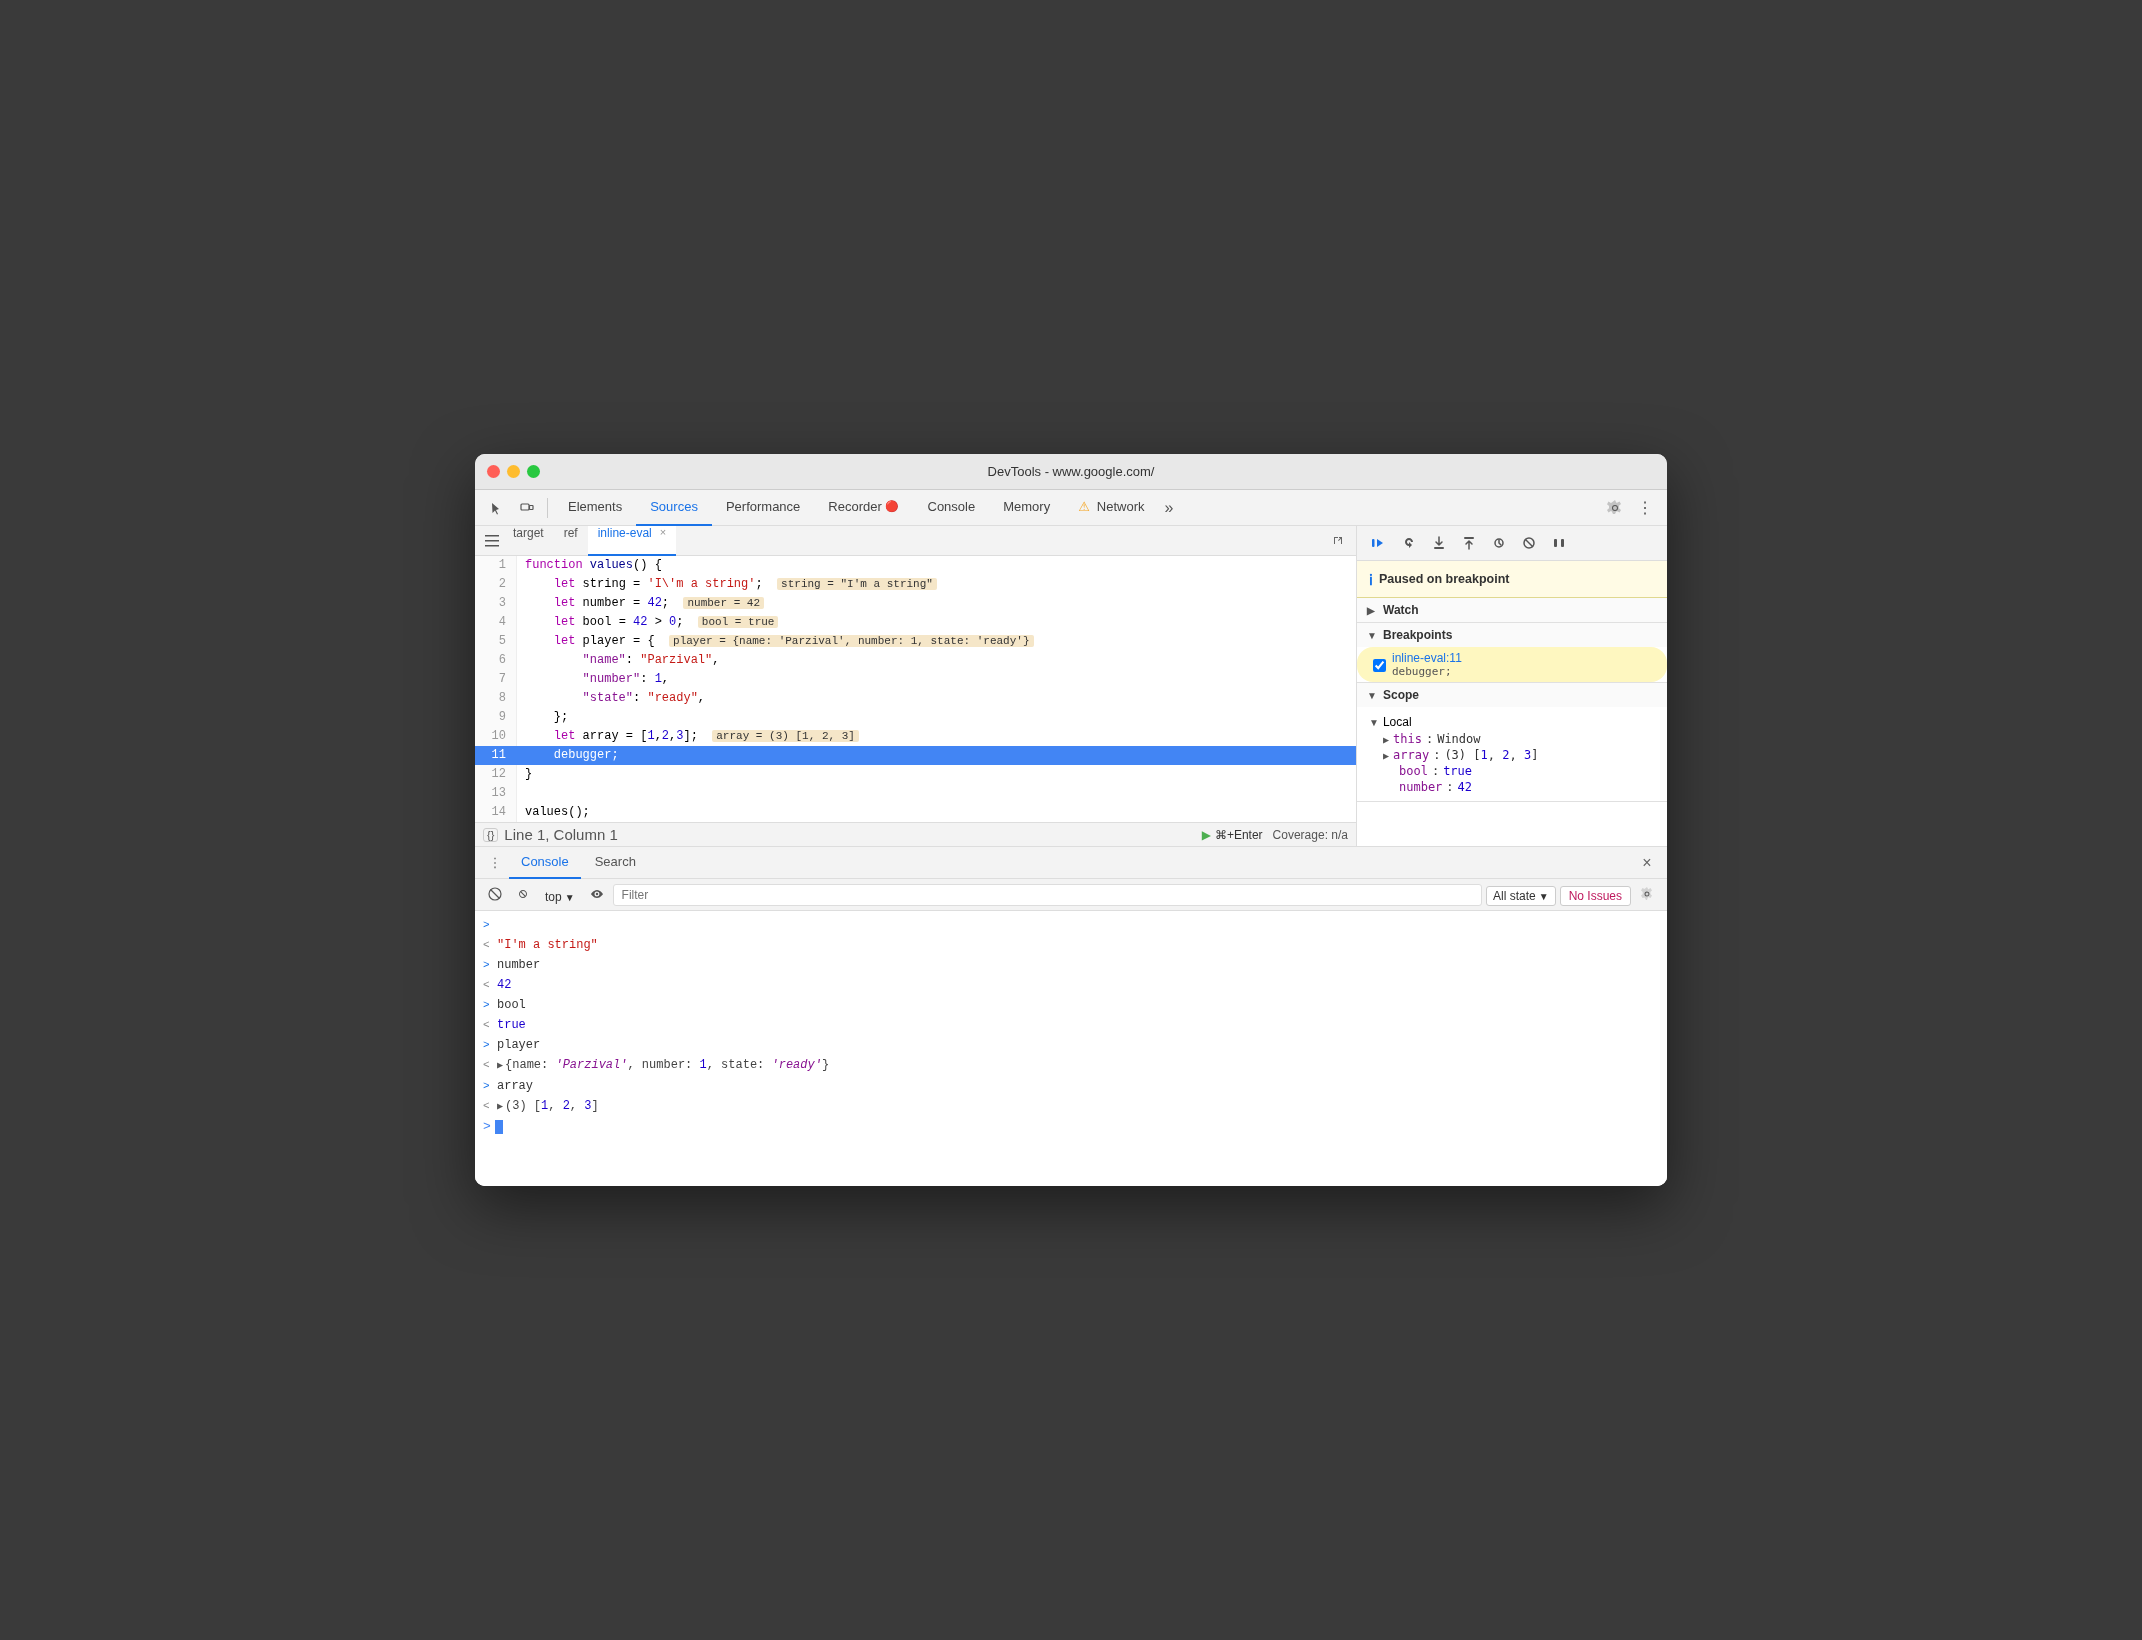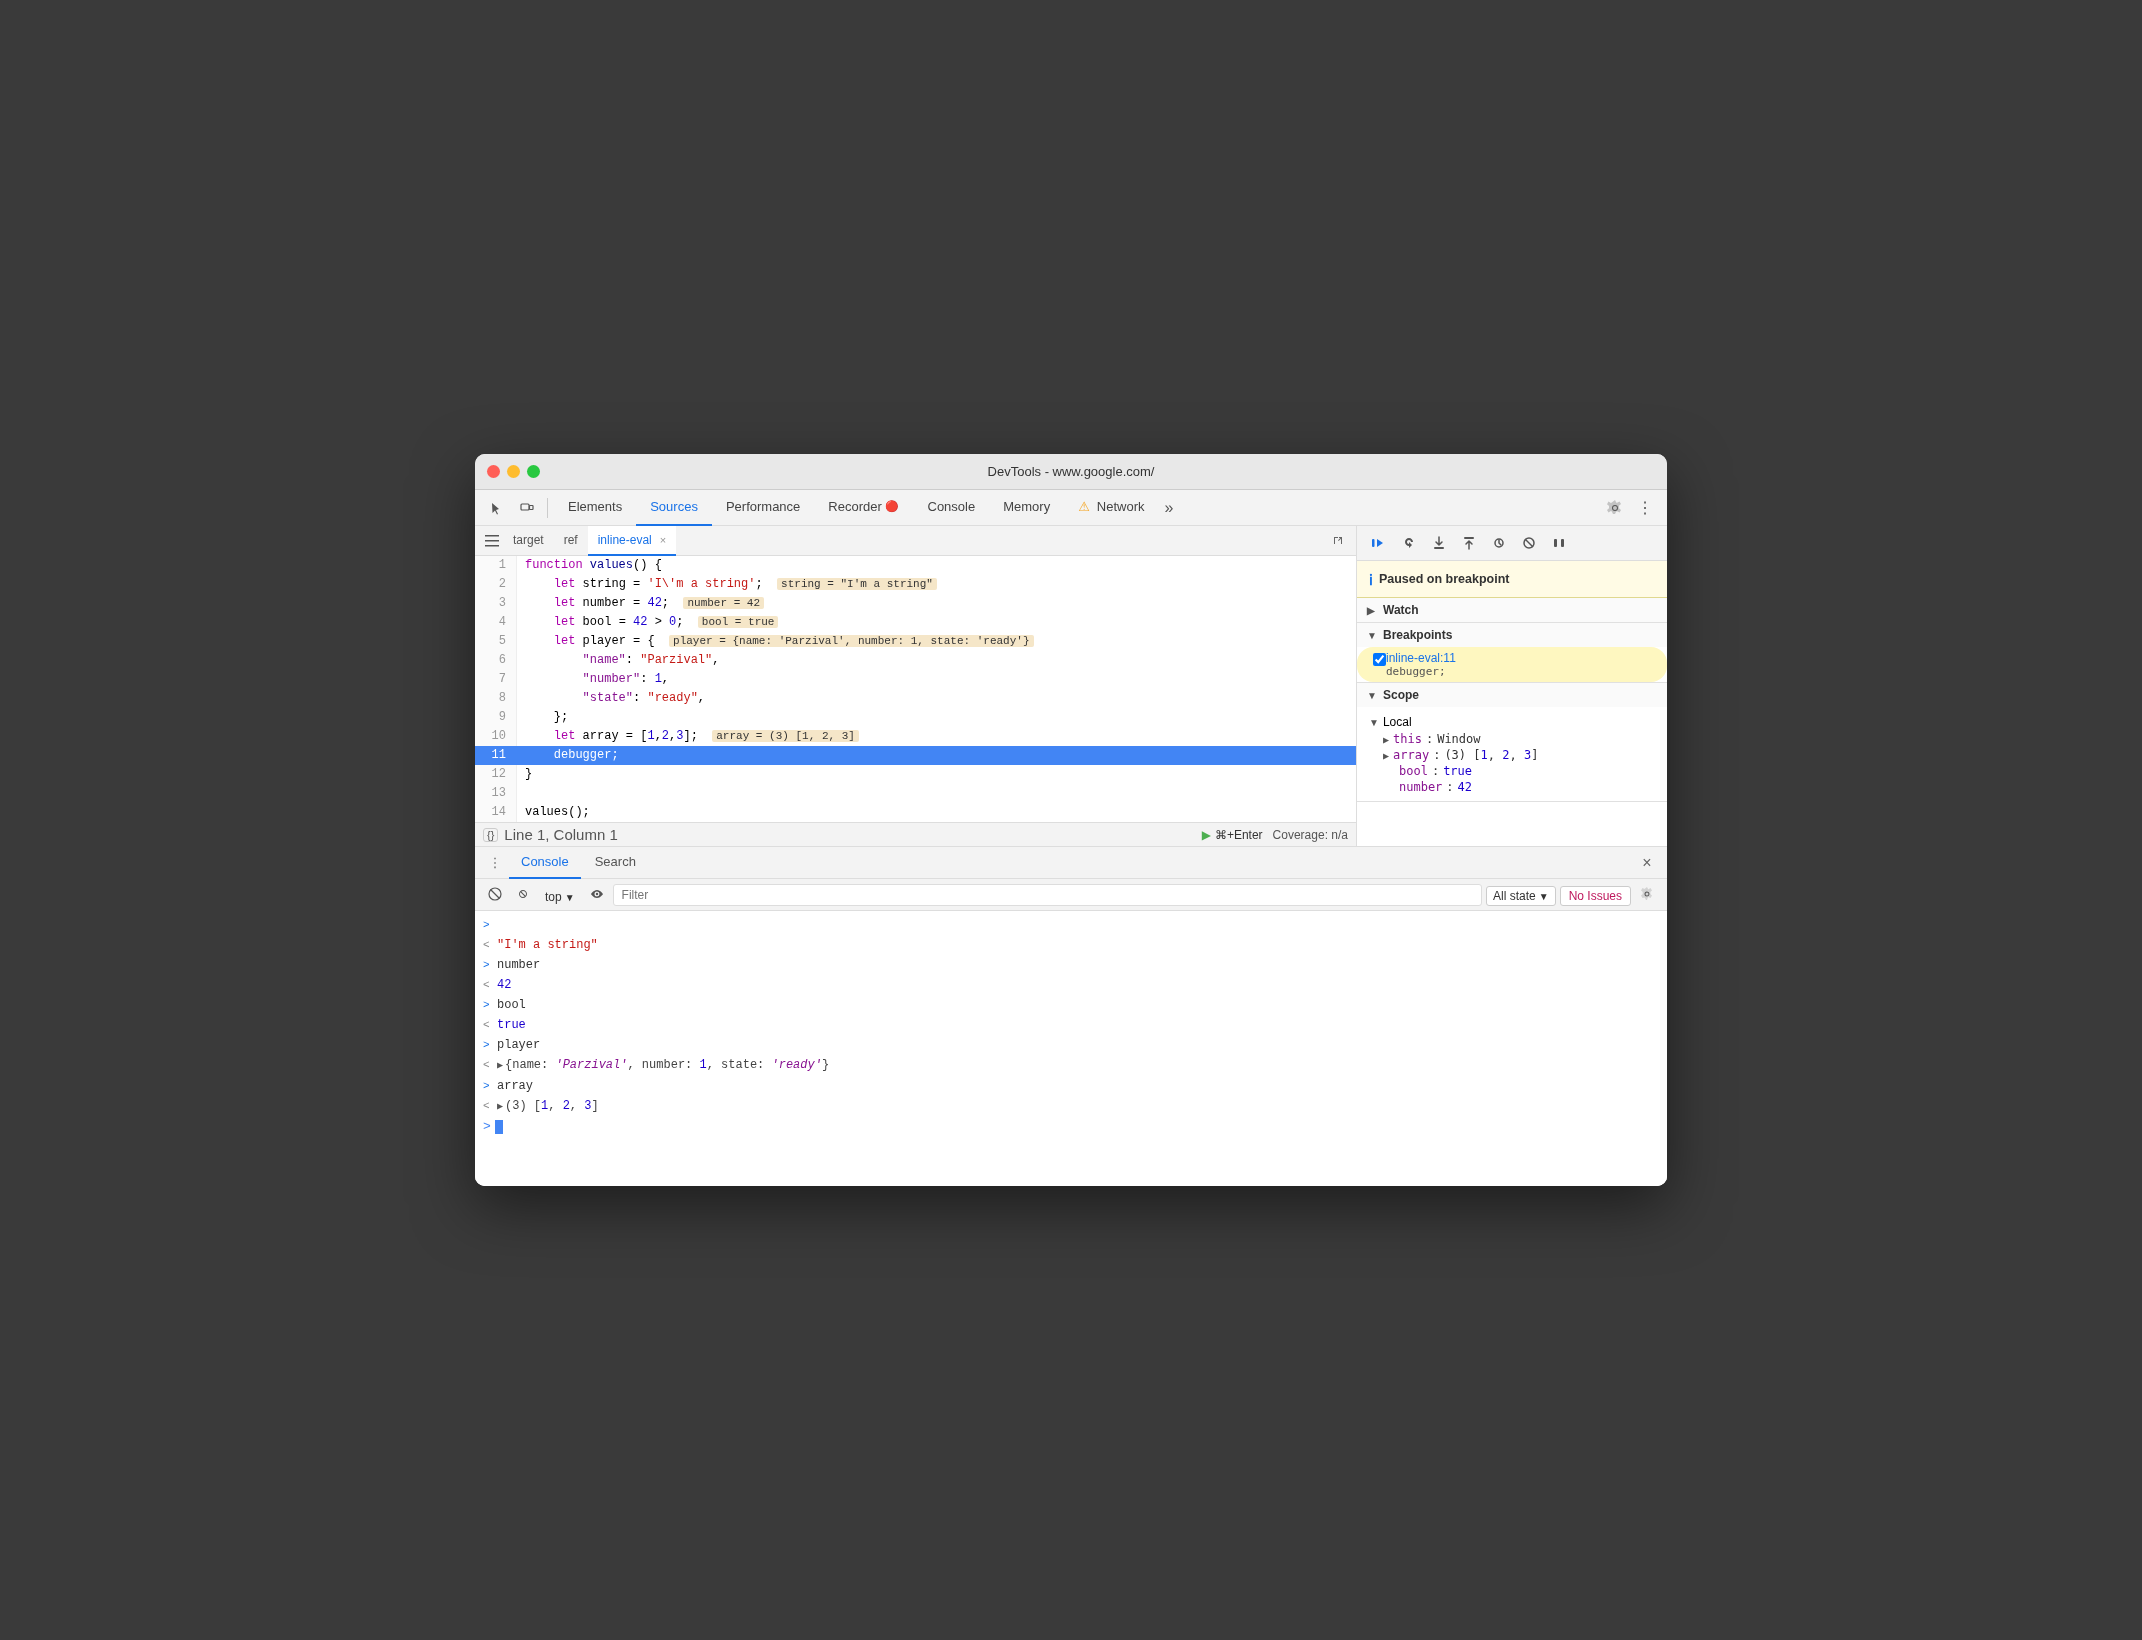--- a/index.html
+++ b/index.html
@@ -152,21 +152,21 @@
       border: none;
       background: transparent;
       cursor: pointer;
       color: #666;
       font-size: 11px;
     }
     .file-tab {
       padding: 0 10px;
       height: 30px;
       display: flex;
-      align-items: center;
+      align-items: flex-start;
       font-size: 12px;
       color: #555;
       cursor: pointer;
       border-bottom: 2px solid transparent;
       gap: 4px;
     }
     .file-tab.active {
       color: #1a73e8;
       border-bottom: 2px solid #1a73e8;
       background: #fff;
@@ -331,24 +331,24 @@
       user-select: none;
     }
     .chevron {
       font-size: 10px;
       color: #555;
       width: 12px;
     }
     
     .breakpoint-item {
       display: flex;
-      align-items: flex-start;
+      align-items: center;
       padding: 4px 16px;
       background: #fef7c0;
-      gap: 0;
+      gap: 6px;
       font-size: 12px;
       border-radius: 16px;
     }
     .breakpoint-item input[type="checkbox"] {
       margin-top: 2px;
     }
     .bp-text { flex: 1; }
     .bp-name { font-size: 12px; color: #1a73e8; }
     .bp-code { color: #555; font-family: monospace; font-size: 11px; }
     

